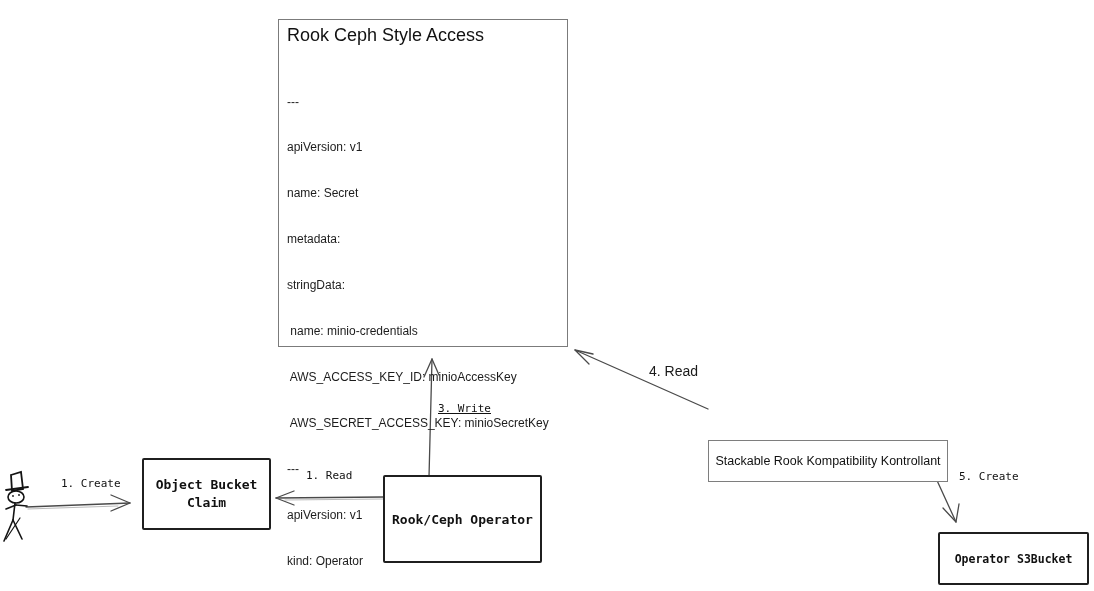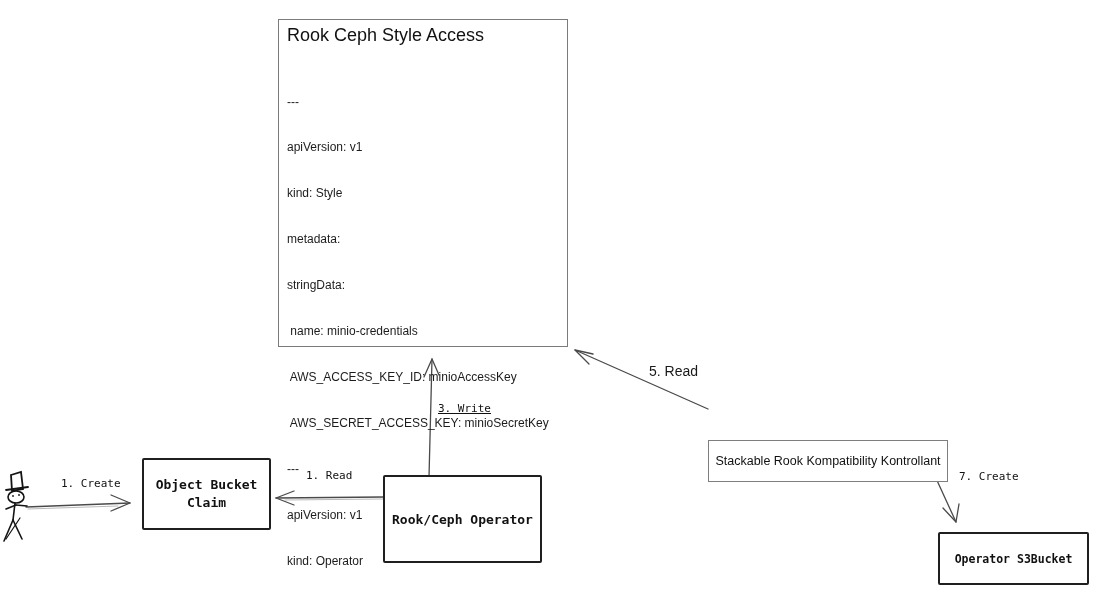--- a/index.html
+++ b/index.html
@@ -85,21 +85,21 @@
       <path d="M13,520 L22,539"></path>
       <path d="M20,518 L6,539" stroke-width="1.2"></path>
     </g>
   </svg>
 
   <div class="rook-box"></div>
   <div class="rook-title">Rook Ceph Style Access</div>
   <div class="yaml-block">
     <div>---</div>
     <div>apiVersion: v1</div>
-    <div>kind: Style</div>
+    <div>name: Secret</div>
     <div>metadata:</div>
     <div>stringData:</div>
     <div> name: minio-credentials</div>
     <div> AWS_ACCESS_KEY_ID: minioAccessKey</div>
     <div> AWS_SECRET_ACCESS_KEY: minioSecretKey</div>
     <div>---</div>
     <div>apiVersion: v1</div>
     <div>kind: Operator</div>
     
     
@@ -114,16 +114,16 @@
 
   <div class="node sketch op-box">Rook/Ceph Operator</div>
 
   <div class="node plain kontrollant-box">Stackable Rook Kompatibility Kontrollant</div>
 
   <div class="node sketch s3-box">Operator S3Bucket</div>
 
   <div class="edge-label lbl-1">1. Create</div>
   <div class="edge-label lbl-2">1. Read</div>
   <div class="edge-label lbl-3">3. Write</div>
-  <div class="edge-label lbl-4">5. Read</div>
-  <div class="edge-label lbl-5">7. Create</div>
+  <div class="edge-label lbl-4">4. Read</div>
+  <div class="edge-label lbl-5">5. Create</div>
 
 </div>
 
 </body></html>

